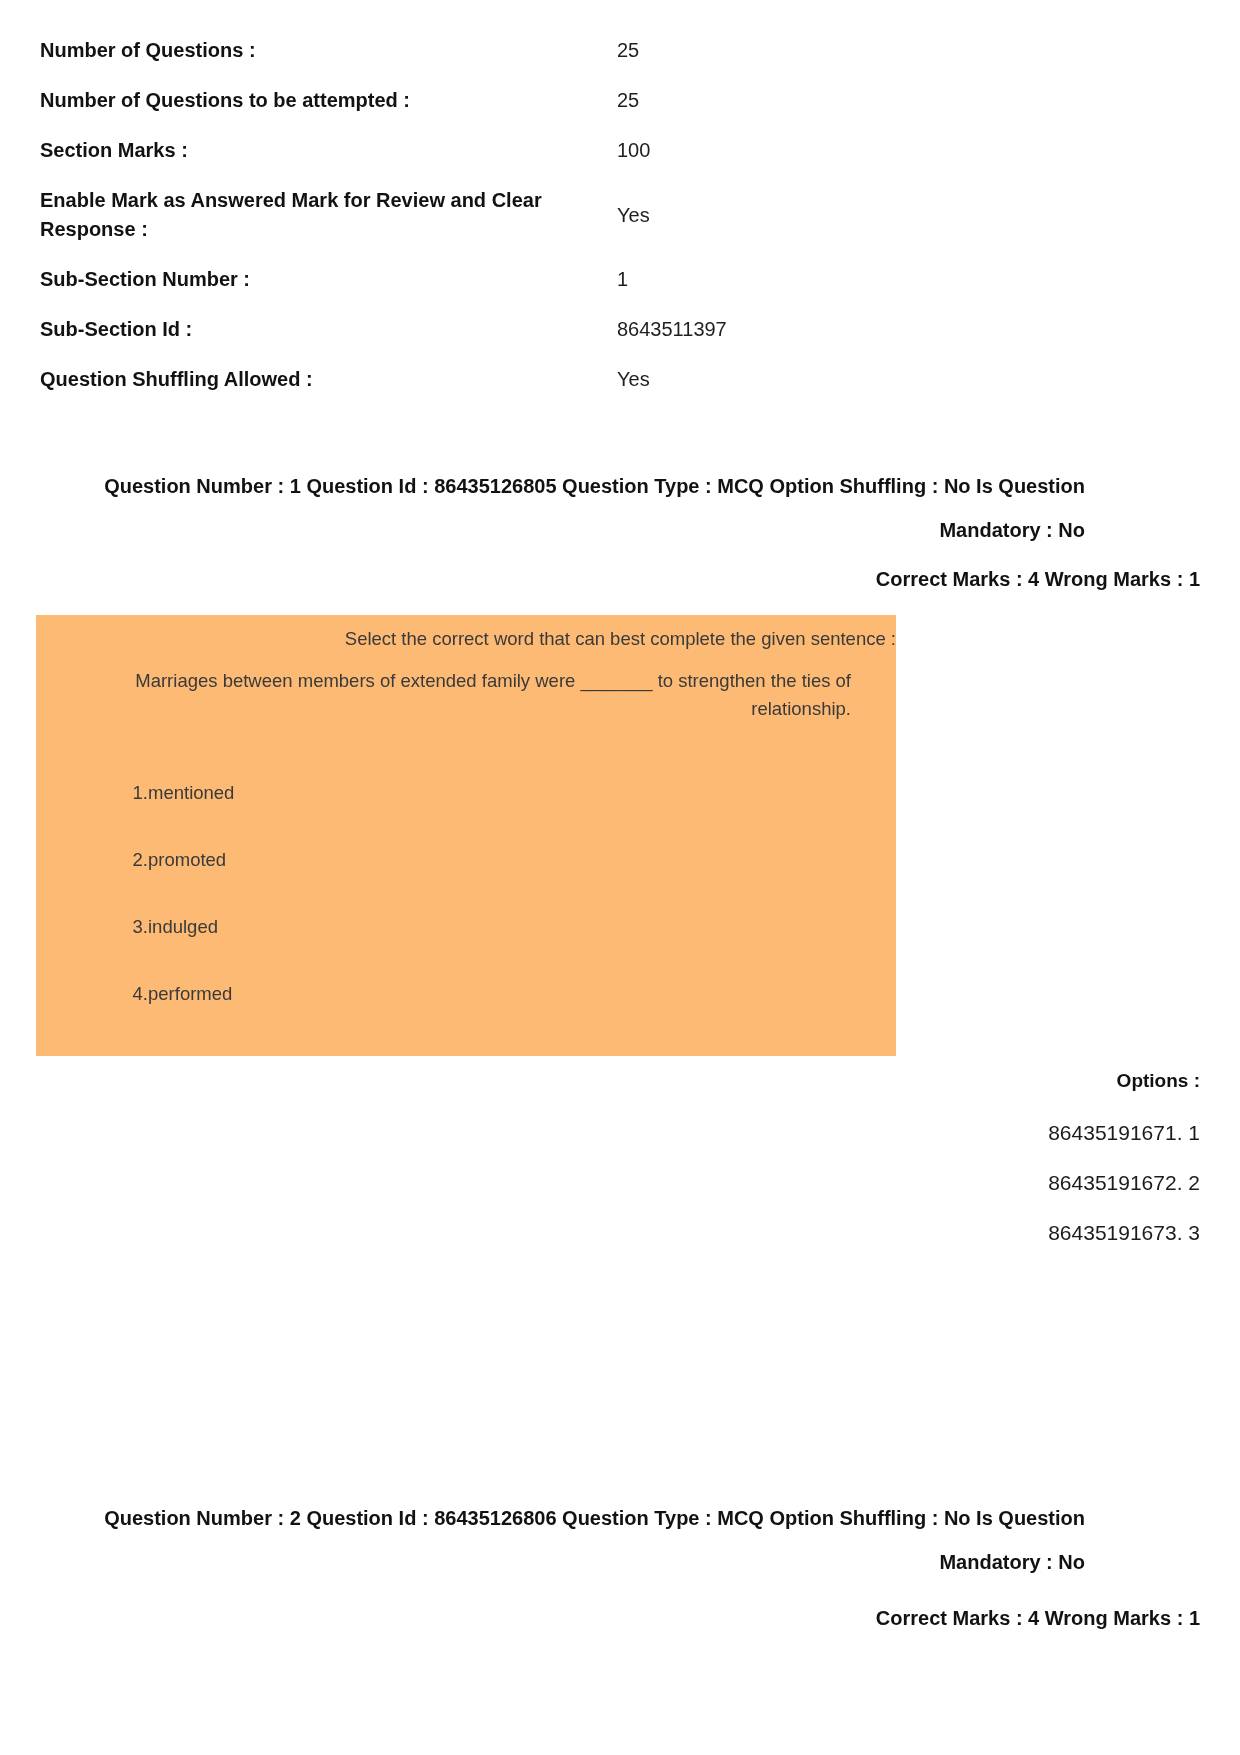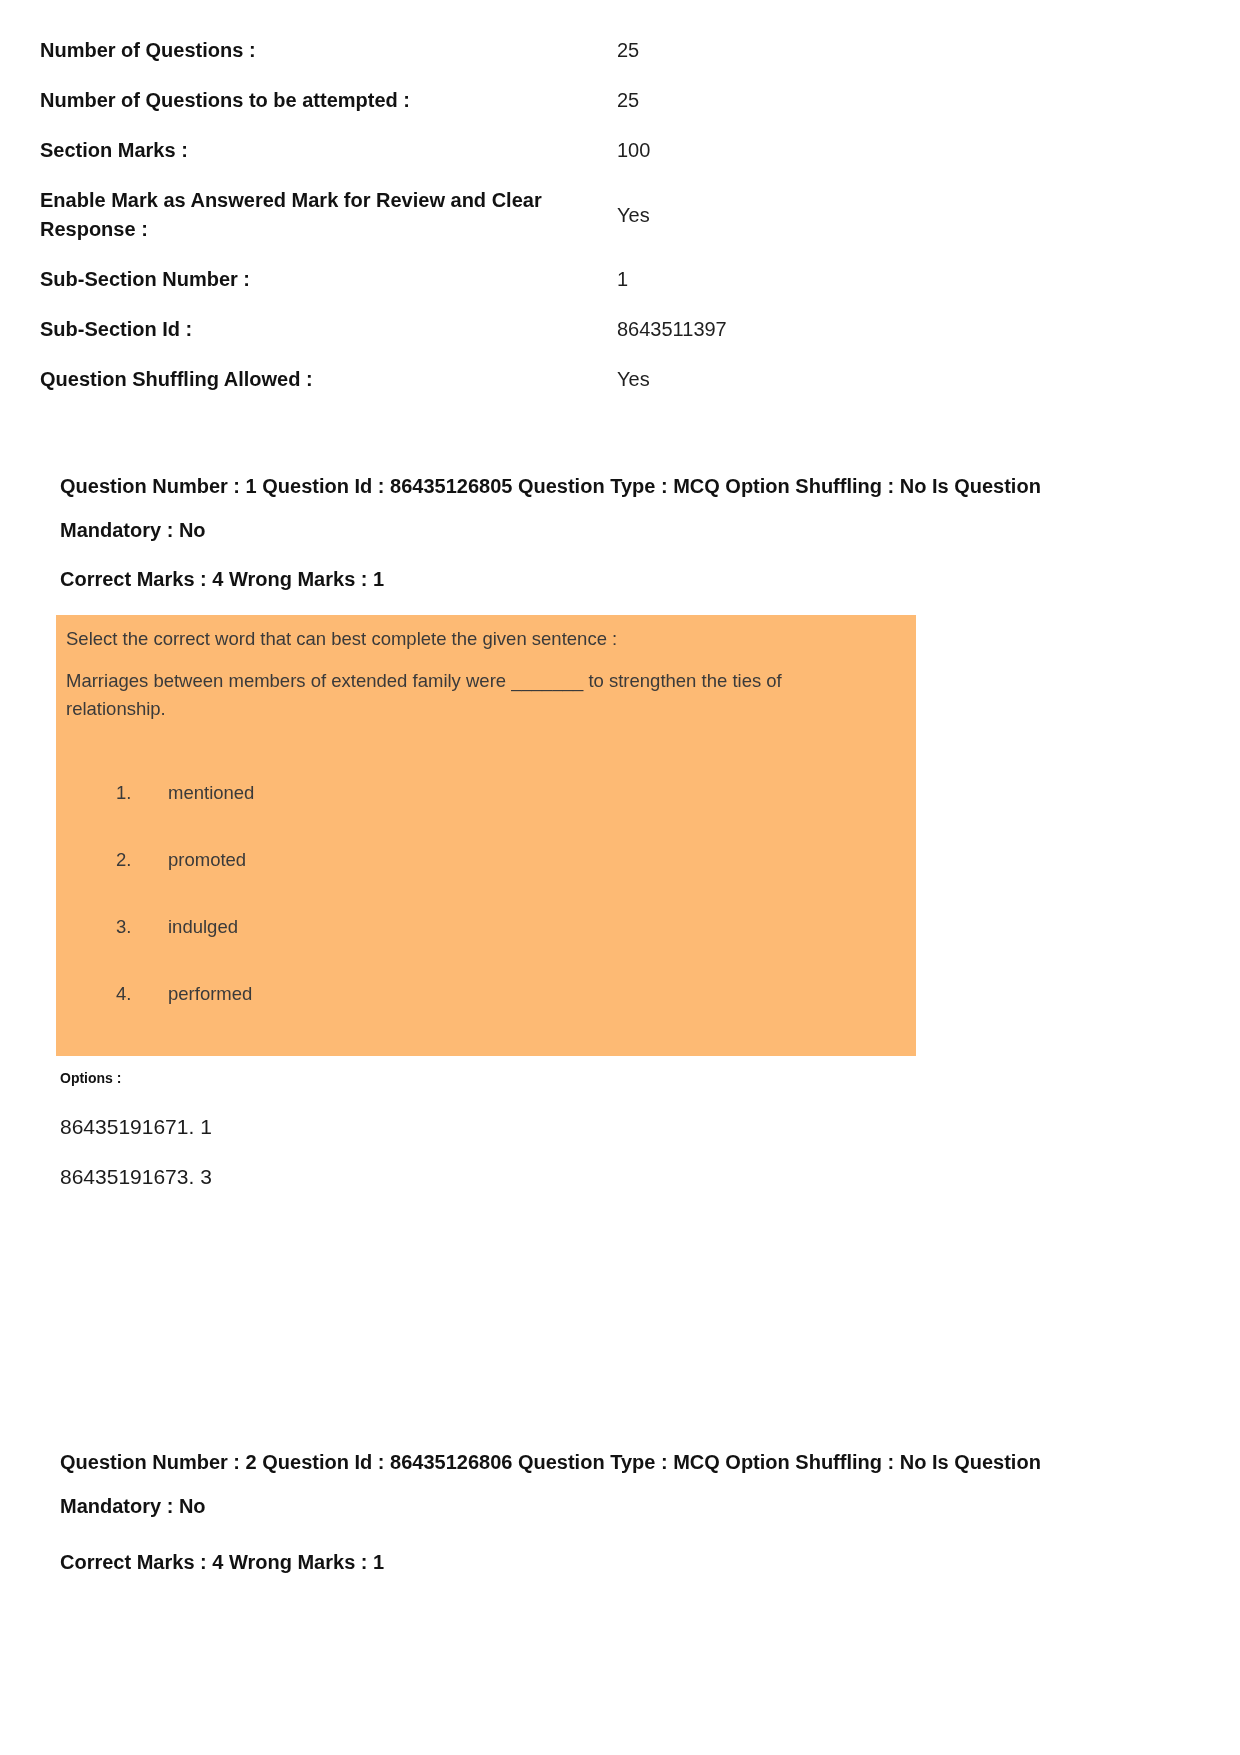--- a/index.html
+++ b/index.html
@@ -28,21 +28,21 @@
     padding-right: 30px;
   }
   .meta-value {
     font-size: 20px;
     line-height: 1.45;
     color: #1f1f1f;
     font-weight: normal;
   }
 
   
-  .question-block { margin-left: 20px; }
+  .question-block { margin-left: 0; text-align: right; }
   .q-header {
     font-weight: bold;
     font-size: 20px;
     line-height: 44px;
     color: #121212;
     max-width: 1045px;
   }
   .q-marks {
     font-weight: bold;
     font-size: 20px;
@@ -67,21 +67,21 @@
   .q-choice {
     display: flex;
     margin-left: 50px;
     margin-bottom: 45px;
   }
   .q-choice-num { flex: 0 0 52px; }
   .q-choice-text { }
 
   .options-label {
     font-weight: bold;
-    font-size: 14px;
+    font-size: 19px;
     color: #121212;
     margin-top: 14px;
     margin-bottom: 16px;
   }
   .option-id {
     font-size: 21px;
     color: #1c1c1c;
     line-height: 50px;
     font-weight: normal;
   }
@@ -148,20 +148,21 @@
         </li>
         <li class="q-choice">
           <span class="q-choice-num">4.</span>
           <span class="q-choice-text">performed</span>
         </li>
       </ol>
     </div>
 
     <p class="options-label">Options :</p>
     <p class="option-id">86435191671. 1</p>
+    <p class="option-id">86435191672. 2</p>
     <p class="option-id">86435191673. 3</p>
   </section>
 
   <section class="question-block second">
     <p class="q-header">Question Number : 2 Question Id : 86435126806 Question Type : MCQ Option Shuffling : No Is Question Mandatory : No</p>
     <p class="q-marks">Correct Marks : 4 Wrong Marks : 1</p>
   </section>
 
 </main>
 

